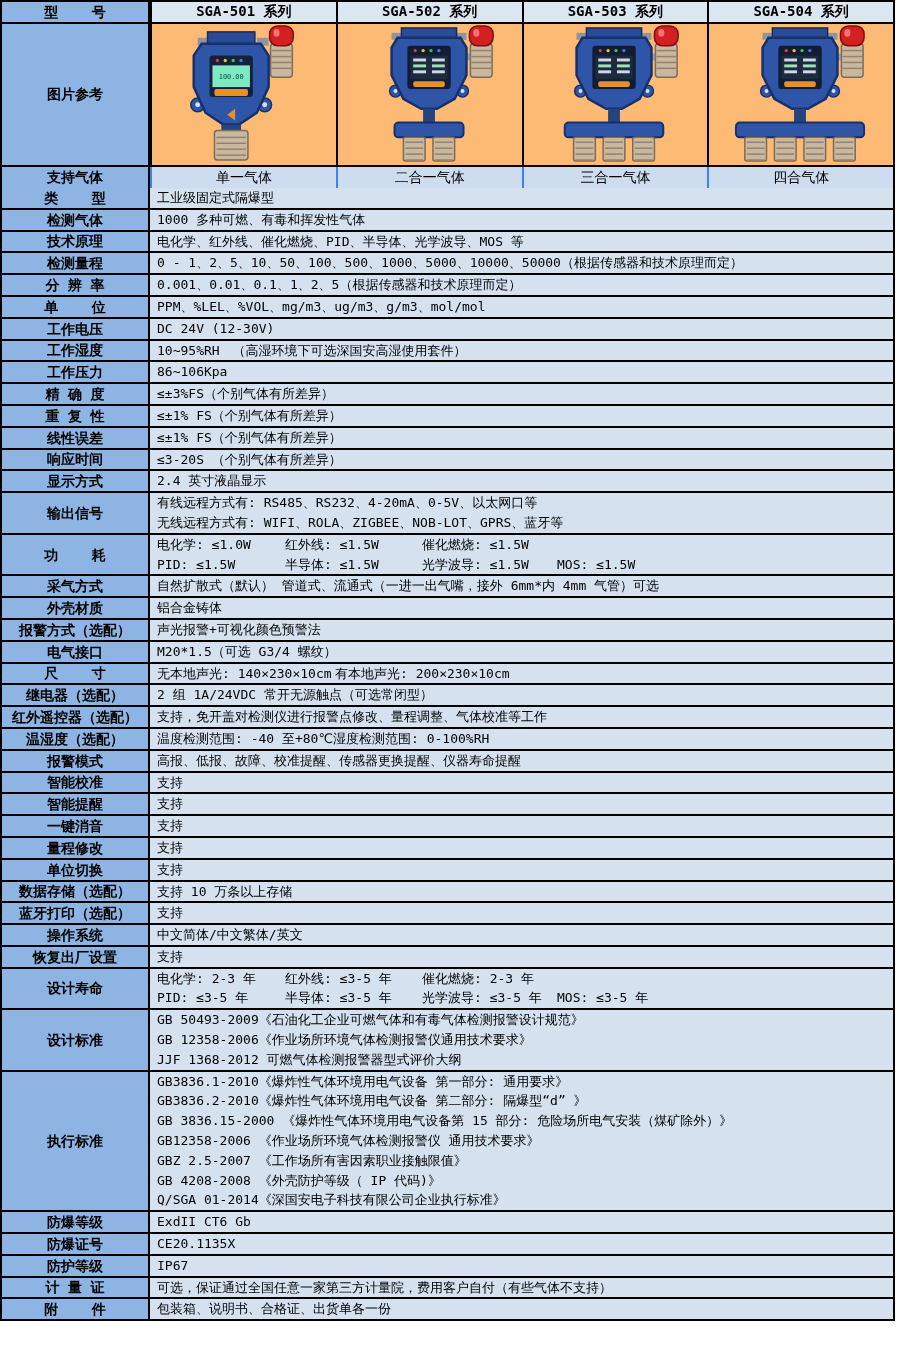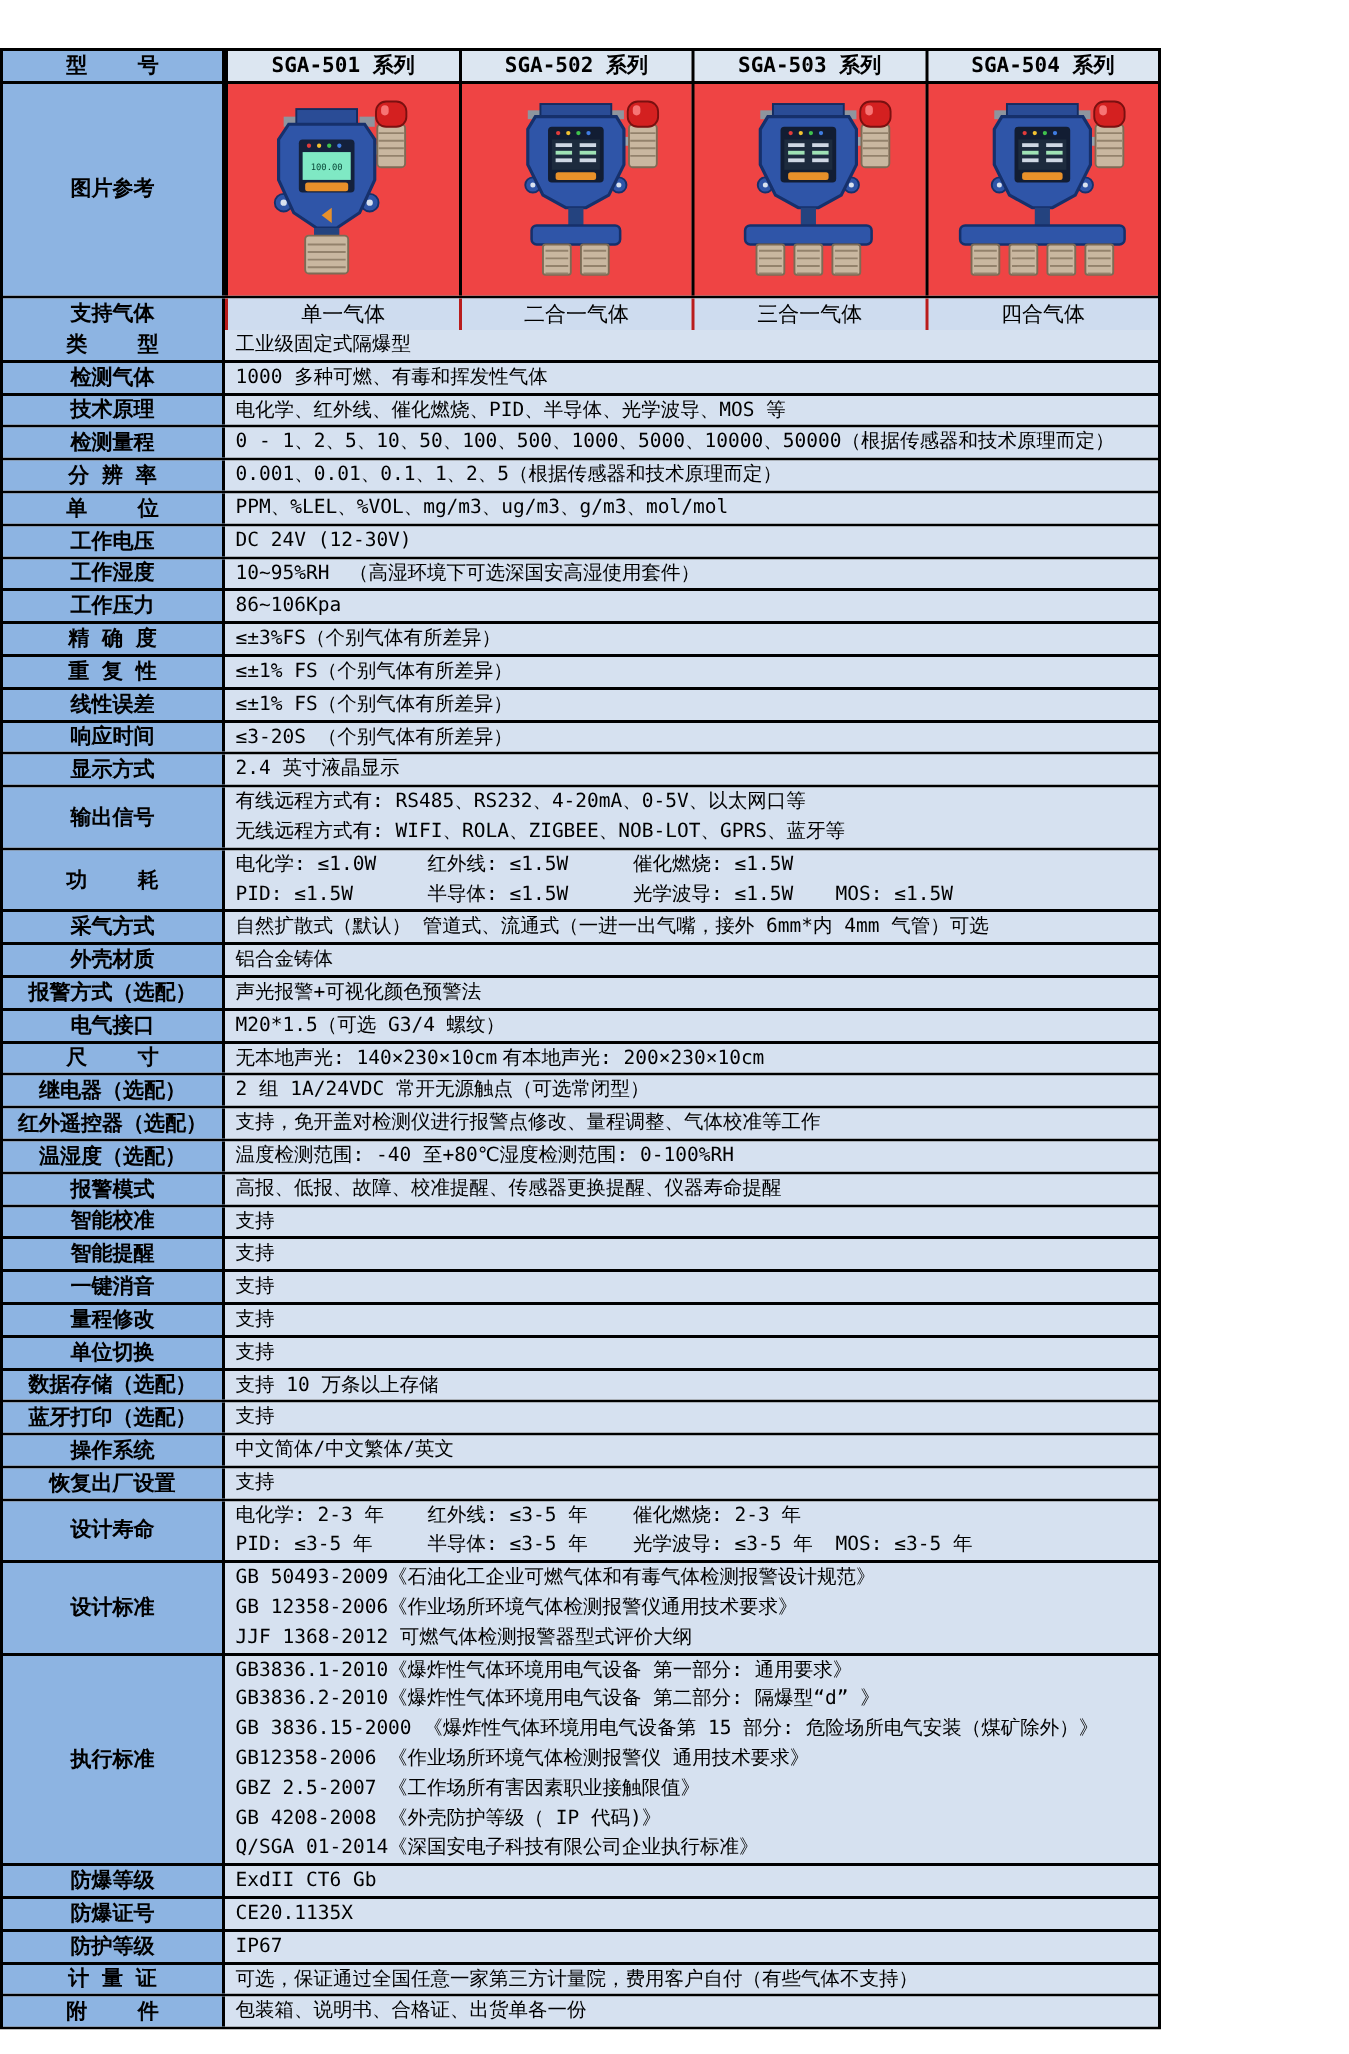--- a/index.html
+++ b/index.html
@@ -1,37 +1,37 @@
 <!DOCTYPE html>
 <html><head>
 <meta charset="utf-8">
 <style>
   html,body{margin:0;padding:0;background:#fff;}
   body{font-family:"DejaVu Sans Mono","DejaVu Sans","Liberation Sans",sans-serif;color:#000;}
-  .sheet{width:774px;border:2px solid #000;box-sizing:border-box;margin-top:32px;}
+  .sheet{width:895px;border:2px solid #000;box-sizing:border-box;}
   .srow{display:flex;border-top:2px solid #000;align-items:stretch;}
   .srow:first-child{border-top:none;}
   .lcell{flex:0 0 148px;width:148px;background:#8DB4E2;border-right:2px solid #000;
          display:flex;align-items:center;justify-content:center;text-align:center;
          font-weight:bold;font-size:14px;line-height:1.15;padding:0 3px;box-sizing:border-box;
          white-space:pre-wrap;}
   .vcell{flex:1;background:#D6E1F0;display:flex;flex-direction:column;justify-content:center;min-width:0;}
   .vline{height:19.8px;line-height:19.8px;padding-left:7px;font-size:13px;white-space:nowrap;overflow:hidden;}
   .seg{display:inline-block;vertical-align:top;}
   
   .hrow .lcell{border-right-width:2px;}
   .mcell{flex:1;background:#DCE6F1;border-left:2px solid #000;display:flex;align-items:center;
          justify-content:center;font-weight:bold;font-size:14px;height:20px;}
   .mcell:first-of-type{border-left:none;}
   
-  .icell{flex:1;background:#ef4444;border-left:2px solid #000;display:flex;align-items:flex-start;
+  .icell{flex:1;background:#fdba74;border-left:2px solid #000;display:flex;align-items:flex-start;
          justify-content:center;height:141px;overflow:hidden;}
   .icell:first-of-type{border-left:none;}
   
-  .gcell{flex:1;background:#CEDCEF;border-left:2px solid #b91c1c;display:flex;align-items:center;
+  .gcell{flex:1;background:#CEDCEF;border-left:2px solid #3b82f6;display:flex;align-items:center;
          justify-content:center;font-size:14px;height:21px;}
   .gcell:first-of-type{border-left:none;}
 </style>
 </head>
 <body>
 
 <div class="sheet">
 
   <div class="srow hrow">
     <div class="lcell">型    号</div>

